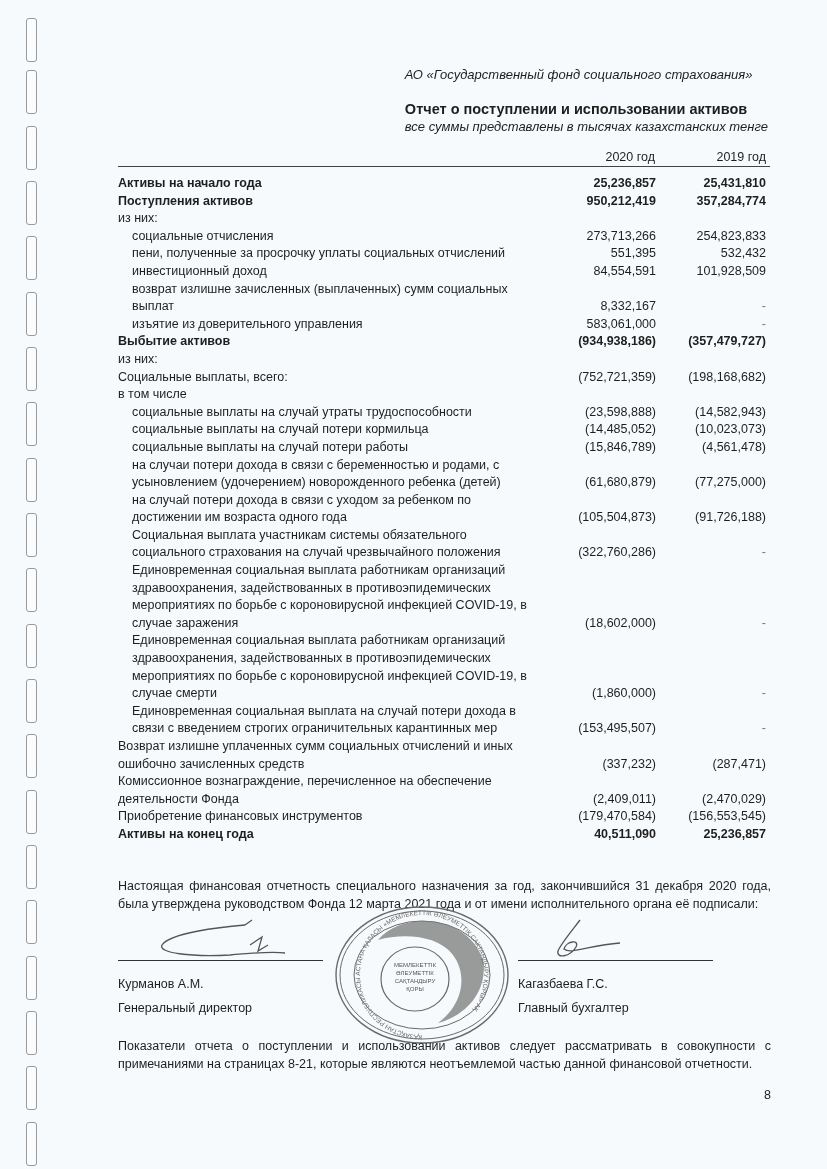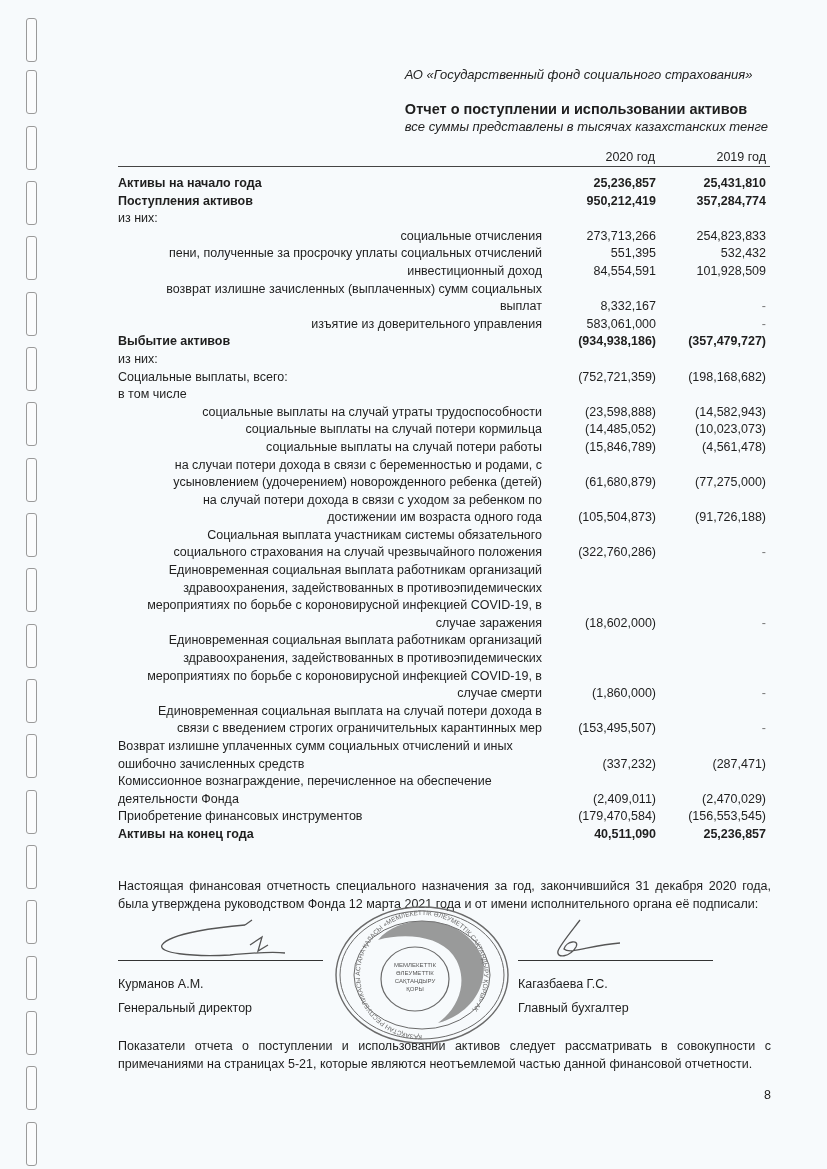--- a/index.html
+++ b/index.html
@@ -22,21 +22,21 @@
     position: absolute; left: 118px; top: 150px; width: 652px; height: 16px;
     border-bottom: 1px solid #444; font-weight: normal; font-size: 12.5px;
   }
   .colhead span { position: absolute; top: 0; }
   .table { position: absolute; left: 118px; top: 175px; width: 652px; font-size: 12.5px; }
   .row { position: relative; display: flex; line-height: 17.6px; }
   .row .lbl { width: 420px; }
   .row .v1 { position: absolute; right: 114px; bottom: 0; text-align: right; }
   .row .v2 { position: absolute; right: 4px; bottom: 0; }
   .row.bold { font-weight: bold; }
-  .row.ind .lbl { padding-left: 14px; width: 410px; text-align: right; }
+  .row.ind .lbl { padding-left: 14px; width: 410px; }
   .dash { color: #777; }
   .para { position: absolute; left: 118px; width: 653px; font-size: 12.5px; line-height: 17.5px; text-align: justify; }
   .sigline { position: absolute; height: 0; border-top: 1px solid #333; }
   .sig { position: absolute; font-size: 12.5px; }
   .stamp { position: absolute; left: 318px; top: 905px; width: 208px; height: 142px; }
   .pagenum { position: absolute; left: 764px; top: 1088px; font-size: 12.5px; }
 </style>
 </head>
 <body>
 
@@ -228,14 +228,14 @@
   <ellipse cx="104" cy="70" rx="68" ry="54" fill="none" stroke="#6a6a6a" stroke-width="1"></ellipse>
   <path d="M60,35 C85,5 150,10 165,55 C170,85 150,110 120,118 C145,100 150,70 135,50 C120,30 85,28 60,35 Z" fill="#7a7a7a" opacity="0.75"></path>
   <ellipse cx="97" cy="74" rx="34" ry="32" fill="#f7fafc" stroke="#6a6a6a" stroke-width="1.2"></ellipse>
   <text font-size="6.5" fill="#6a6a6a" font-family="Liberation Sans, sans-serif"><textPath href="#ringpath">ҚАЗАҚСТАН РЕСПУБЛИКАСЫ АСТАНА ҚАЛАСЫ «МЕМЛЕКЕТТІК ӘЛЕУМЕТТІК САҚТАНДЫРУ ҚОРЫ» АҚ</textPath></text>
   <text x="97" y="62" font-size="6" text-anchor="middle" fill="#555" font-family="Liberation Sans, sans-serif">МЕМЛЕКЕТТІК</text>
   <text x="97" y="70" font-size="6" text-anchor="middle" fill="#555" font-family="Liberation Sans, sans-serif">ӘЛЕУМЕТТІК</text>
   <text x="97" y="78" font-size="6" text-anchor="middle" fill="#555" font-family="Liberation Sans, sans-serif">САҚТАНДЫРУ</text>
   <text x="97" y="86" font-size="6" text-anchor="middle" fill="#555" font-family="Liberation Sans, sans-serif">ҚОРЫ</text>
 </svg>
 
-<div class="para" style="top:1038px">Показатели отчета о поступлении и использовании активов следует рассматривать в совокупности с примечаниями на страницах 5-21, которые являются неотъемлемой частью данной финансовой отчетности.</div>
+<div class="para" style="top:1038px">Показатели отчета о поступлении и использовании активов следует рассматривать в совокупности с примечаниями на страницах 8-21, которые являются неотъемлемой частью данной финансовой отчетности.</div>
 <div class="pagenum">8</div>
 
 </body></html>

